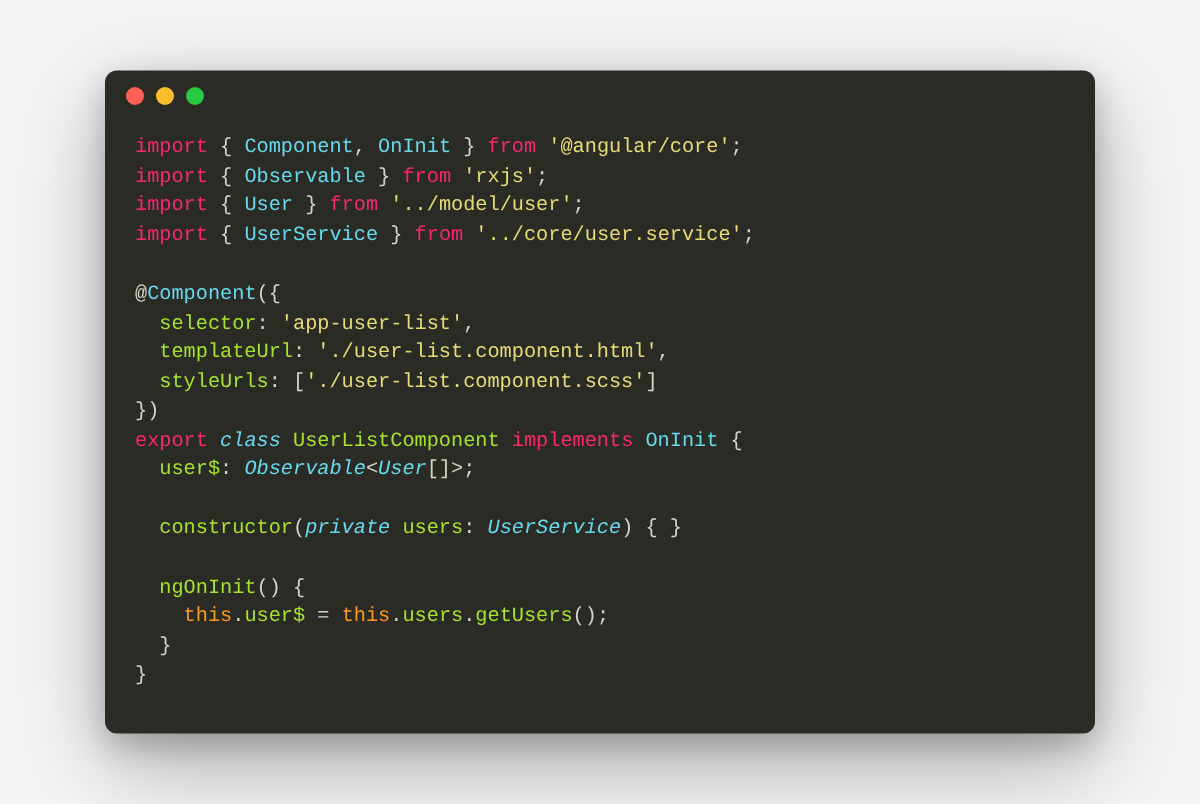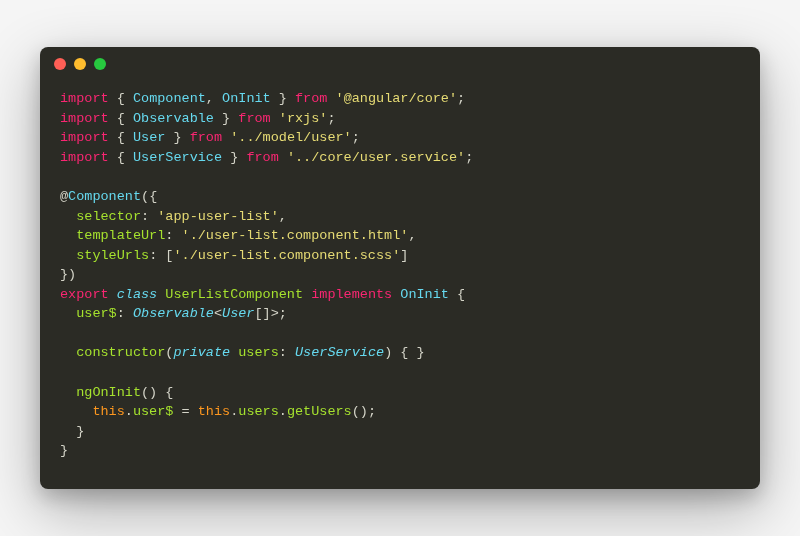--- a/index.html
+++ b/index.html
@@ -6,21 +6,21 @@
   body {
     width: 800px;
     height: 536px;
     background: #f5f5f5;
     display: flex;
     align-items: center;
     justify-content: center;
     font-family: "SF Mono", Monaco, Menlo, Consolas, "Courier New", monospace;
   }
   .window {
-    width: 720px;
+    width: 660px;
     background: #2b2b25;
     border-radius: 8px;
     box-shadow: 0 20px 60px rgba(0,0,0,0.3), 0 8px 20px rgba(0,0,0,0.2);
     overflow: hidden;
   }
   .titlebar {
     height: 34px;
     display: flex;
     align-items: center;
     padding-left: 14px;

